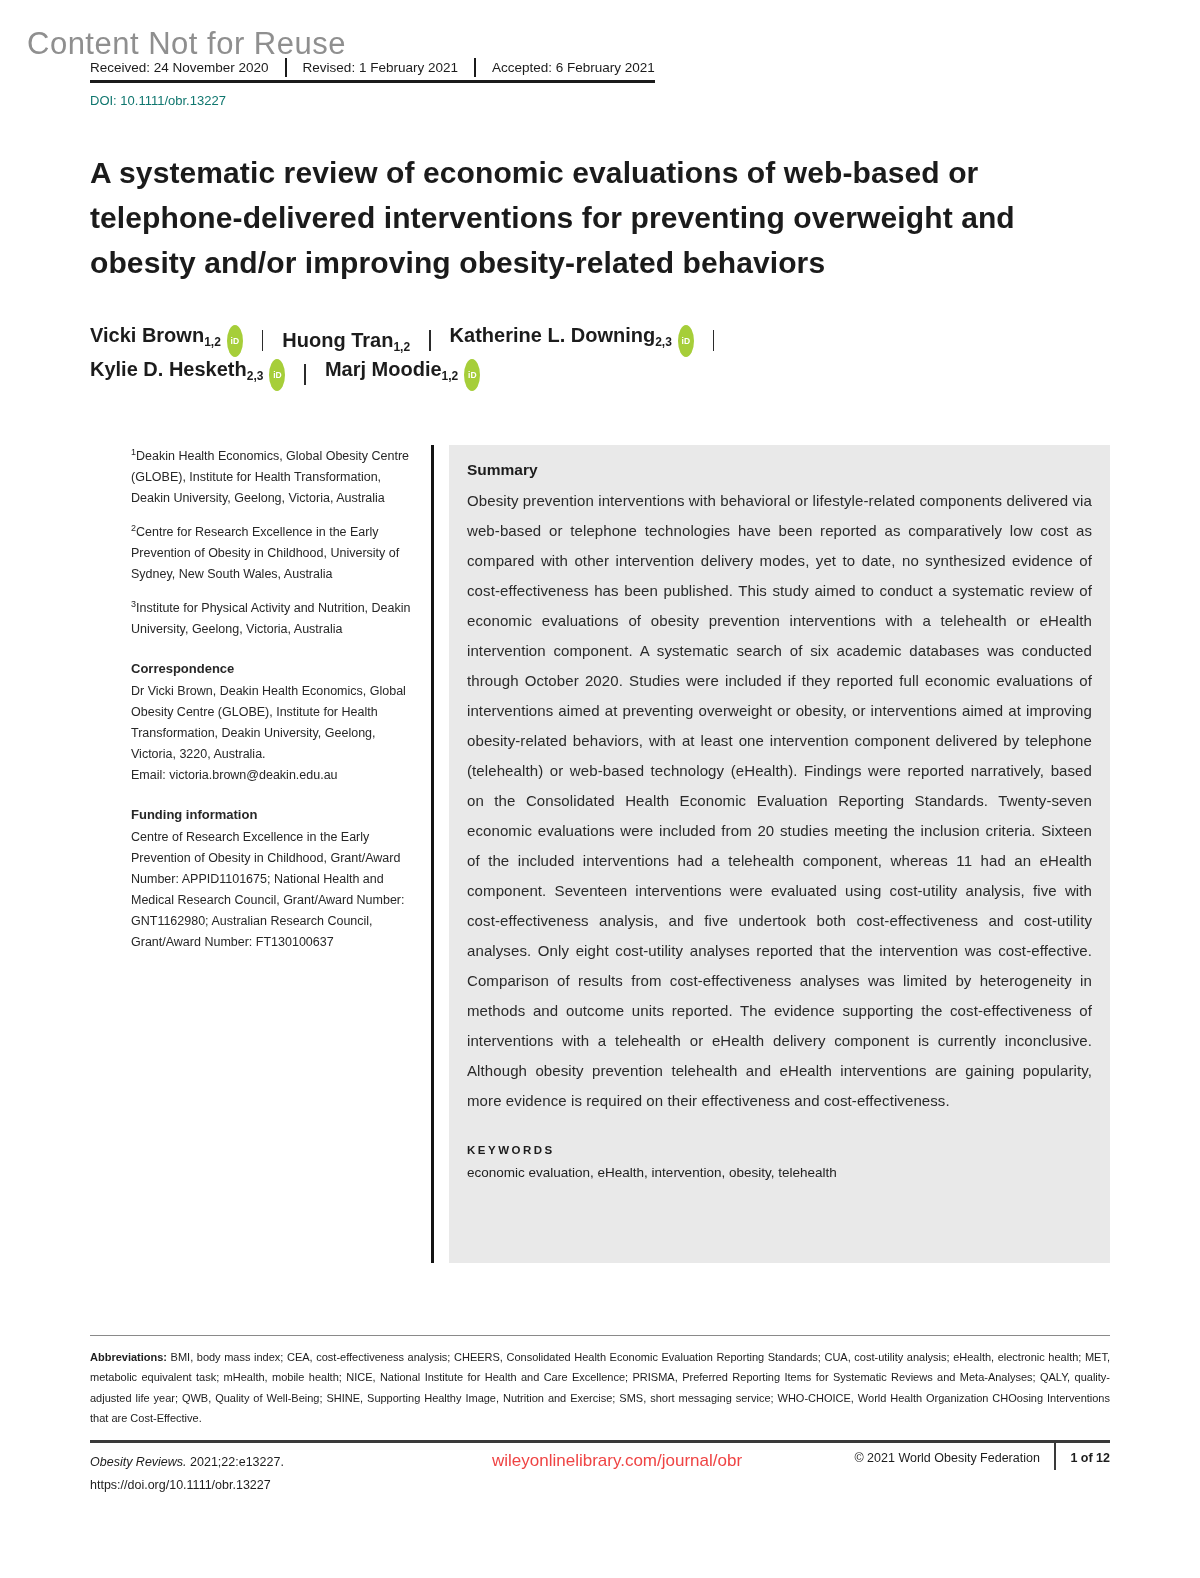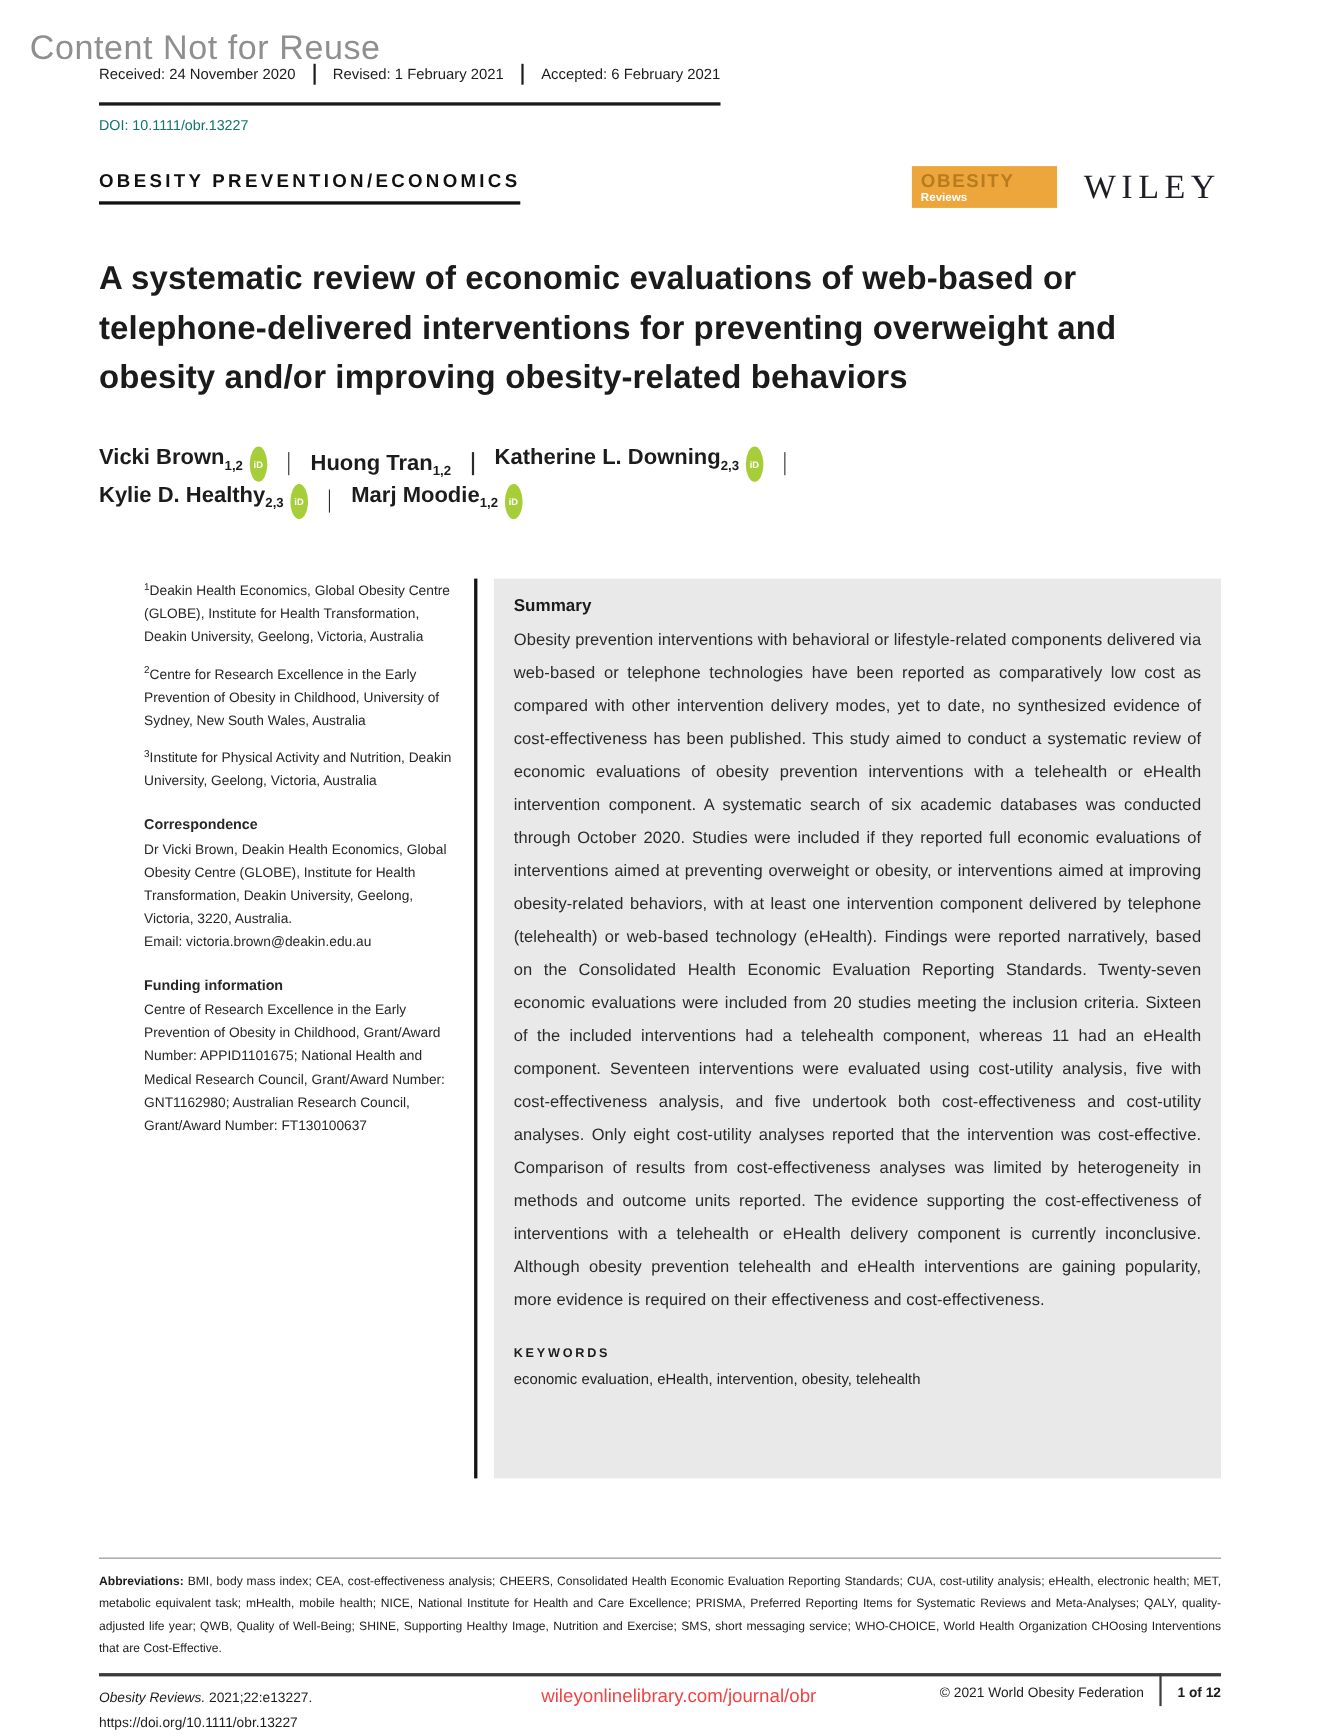--- a/index.html
+++ b/index.html
@@ -10,21 +10,21 @@
   }
   .watermark {
     position:absolute; top:26px; left:27px;
     font-size:31px; color:#8f8f8f; letter-spacing:0.5px;
   }
   .page { padding:58px 90px 0 90px; position:relative; }
 
   
   .dates-row {
     display:inline-flex; align-items:center;
-    border-bottom:3px solid #1b1b1b; padding-bottom:16px;
+    border-bottom:3px solid #1b1b1b; padding-bottom:3px;
   }
   .dates-row .date-item { font-size:13.5px; color:#1c1c1c; white-space:nowrap; }
   .date-sep { width:2px; height:19px; background:#1b1b1b; margin:0 16px; display:inline-block; }
 
   .doi-line { margin-top:10px; font-size:13px; color:#0f766e; }
 
   
   .header-row { margin-top:30px; display:flex; justify-content:space-between; align-items:center; }
   .category {
     font-size:17px; font-weight:700; letter-spacing:3px; color:#111;
@@ -101,30 +101,20 @@
     <span class="date-item">Received: 24 November 2020</span>
     <span class="date-sep"></span>
     <span class="date-item">Revised: 1 February 2021</span>
     <span class="date-sep"></span>
     <span class="date-item">Accepted: 6 February 2021</span>
   </div>
 
   <div class="doi-line">DOI: 10.1111/obr.13227</div>
 
   
-  <div class="header-row">
-    <span class="category">OBESITY PREVENTION/ECONOMICS</span>
-    <span class="logos">
-      <span class="badge" style="background: rgb(236, 166, 59);">
-        <span class="badge-title">OBESITY</span>
-        <span class="badge-sub">Reviews</span>
-      </span>
-      <span class="wiley">WILEY</span>
-    </span>
-  </div>
 
   
   <h1 class="title">A systematic review of economic evaluations of web-based or telephone-delivered interventions for preventing overweight and obesity and/or improving obesity-related behaviors</h1>
 
   
   <div class="authors">
     <div class="author-line">
       <span class="author">
         <span>Vicki Brown</span>
           <sup>1,2</sup>
@@ -138,21 +128,21 @@
       <span class="author-sep"></span>
       <span class="author">
         <span>Katherine L. Downing</span>
           <sup>2,3</sup>
           <span class="orcid" style="background: rgb(166, 206, 57);">iD</span>
       </span>
       <span class="author-sep"></span>
     </div>
     <div class="author-line">
       <span class="author">
-        <span>Kylie D. Healthy</span>
+        <span>Kylie D. Hesketh</span>
           <sup>2,3</sup>
           <span class="orcid" style="background: rgb(166, 206, 57);">iD</span>
       </span>
       <span class="author-sep"></span>
       <span class="author">
         <span>Marj Moodie</span>
           <sup>1,2</sup>
           <span class="orcid" style="background: rgb(166, 206, 57);">iD</span>
       </span>
     </div>

